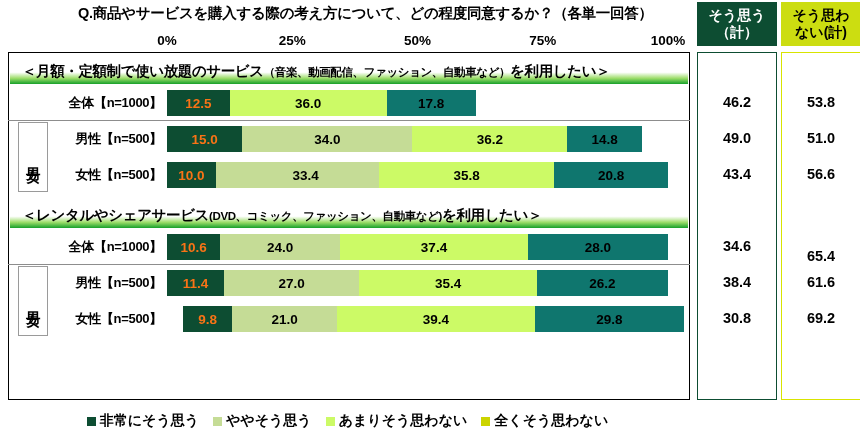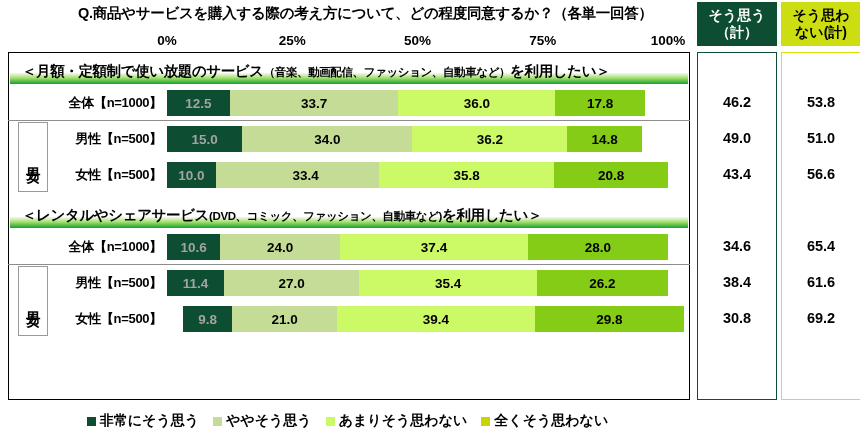--- a/index.html
+++ b/index.html
@@ -68,24 +68,24 @@
     font-size:13px;font-weight:bold;white-space:nowrap;letter-spacing:-0.3px;
   }
 
   .bar{
     position:absolute;height:26px;display:flex;overflow:hidden;
   }
   .seg{
     display:flex;align-items:center;justify-content:center;
     font-size:13.5px;font-weight:bold;white-space:nowrap;box-sizing:border-box;
   }
-  .s0{background:#0d4d32;color:#a3a3a3;}
+  .s0{background:#0d4d32;color:#f97316;}
   .s1{background:#c5dc96;color:#000000;}
   .s2{background:#ccfa66;color:#000000;}
-  .s3{background:#84cc16;color:#000000;}
+  .s3{background:#0f766e;color:#000000;}
 
   .val{
     position:absolute;width:80px;text-align:center;
     font-size:14.5px;font-weight:bold;
   }
 
   
   .gender-box{
     position:absolute;left:18px;width:30px;
     border:1.2px solid #9a9a9a;background:#ffffff;box-sizing:border-box;
@@ -132,21 +132,20 @@
     <div class="tick" style="left: 668px;">100%</div>
     <div class="plot-frame"></div>
     <div class="col-frame col-agree"></div>
     <div class="col-frame col-disagree"></div>
     <div class="band" style="top: 58px;">
       <div class="band-label"><span>＜月額・定額制で使い放題のサービス</span><span class="sm">（音楽、動画配信、ファッション、自動車など）</span><span>を利用したい＞</span></div>
     </div>
     <div class="row-label" style="left: 42px; top: 94px;">全体【n=1000】</div>
     <div class="bar" style="left: 167px; top: 90px; width: 501px;">
       <div class="seg s0" style="width: 62.625px;">12.5</div>
-      <div class="seg s1" style="width: 168.837px;">33.7</div>
       <div class="seg s2" style="width: 157px;">36.0</div>
       <div class="seg s3" style="width: 89.178px;">17.8</div>
     </div>
     <div class="val" style="left: 697px; top: 94px;">46.2</div>
     <div class="val" style="left: 781px; top: 94px;">53.8</div>
     <div class="sep" style="top: 120px;"></div>
     <div class="row-label" style="left: 42px; top: 130px;">男性【n=500】</div>
     <div class="bar" style="left: 167px; top: 126px; width: 501px;">
       <div class="seg s0" style="width: 75.15px;">15.0</div>
       <div class="seg s1" style="width: 170.34px;">34.0</div>
@@ -171,21 +170,21 @@
       <div class="band-label"><span>＜レンタルやシェアサービス</span><span class="sm">(DVD、コミック、ファッション、自動車など)</span><span>を利用したい＞</span></div>
     </div>
     <div class="row-label" style="left: 42px; top: 238px;">全体【n=1000】</div>
     <div class="bar" style="left: 167px; top: 234px; width: 501px;">
       <div class="seg s0" style="width: 53.106px;">10.6</div>
       <div class="seg s1" style="width: 120.24px;">24.0</div>
       <div class="seg s2" style="width: 187.374px;">37.4</div>
       <div class="seg s3" style="width: 140.28px;">28.0</div>
     </div>
     <div class="val" style="left: 697px; top: 238px;">34.6</div>
-    <div class="val" style="left: 781px; top: 238px;">65.4</div>
+    <div class="val" style="left: 781px; top: 248px;">65.4</div>
     <div class="sep" style="top: 264px;"></div>
     <div class="row-label" style="left: 42px; top: 274px;">男性【n=500】</div>
     <div class="bar" style="left: 167px; top: 270px; width: 501px;">
       <div class="seg s0" style="width: 57.114px;">11.4</div>
       <div class="seg s1" style="width: 135.27px;">27.0</div>
       <div class="seg s2" style="width: 177.354px;">35.4</div>
       <div class="seg s3" style="width: 131.262px;">26.2</div>
     </div>
     <div class="val" style="left: 697px; top: 274px;">38.4</div>
     <div class="val" style="left: 781px; top: 274px;">61.6</div>

